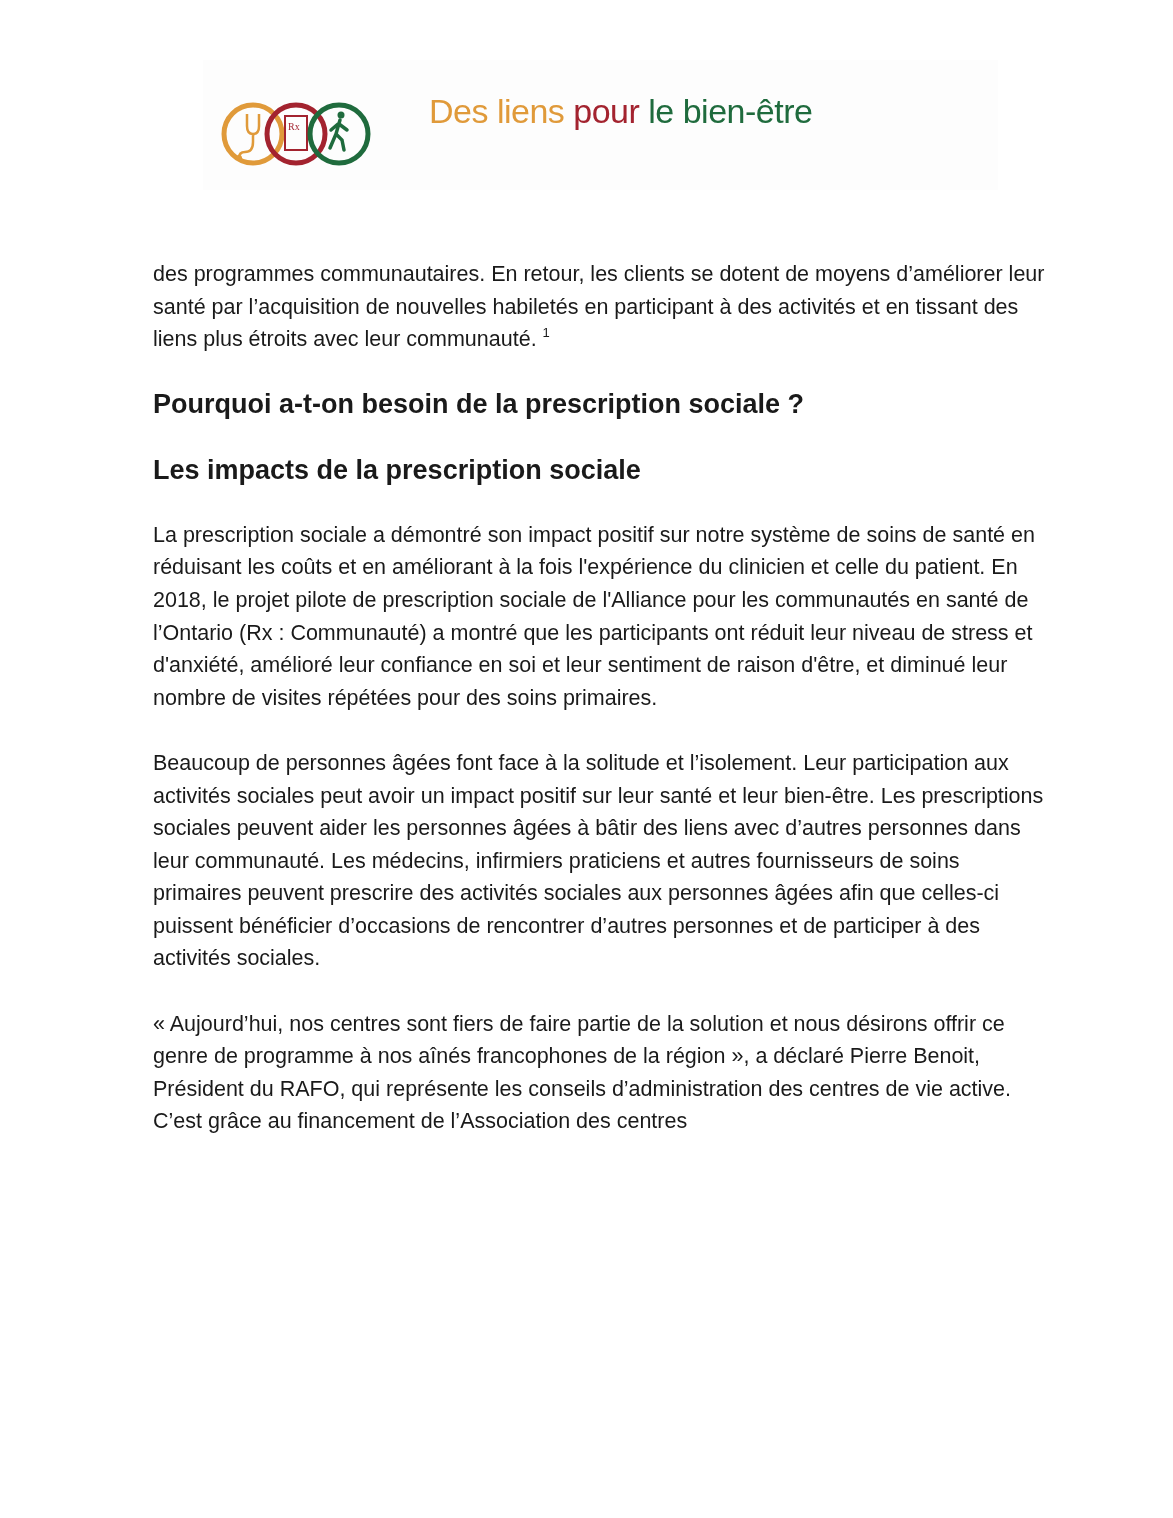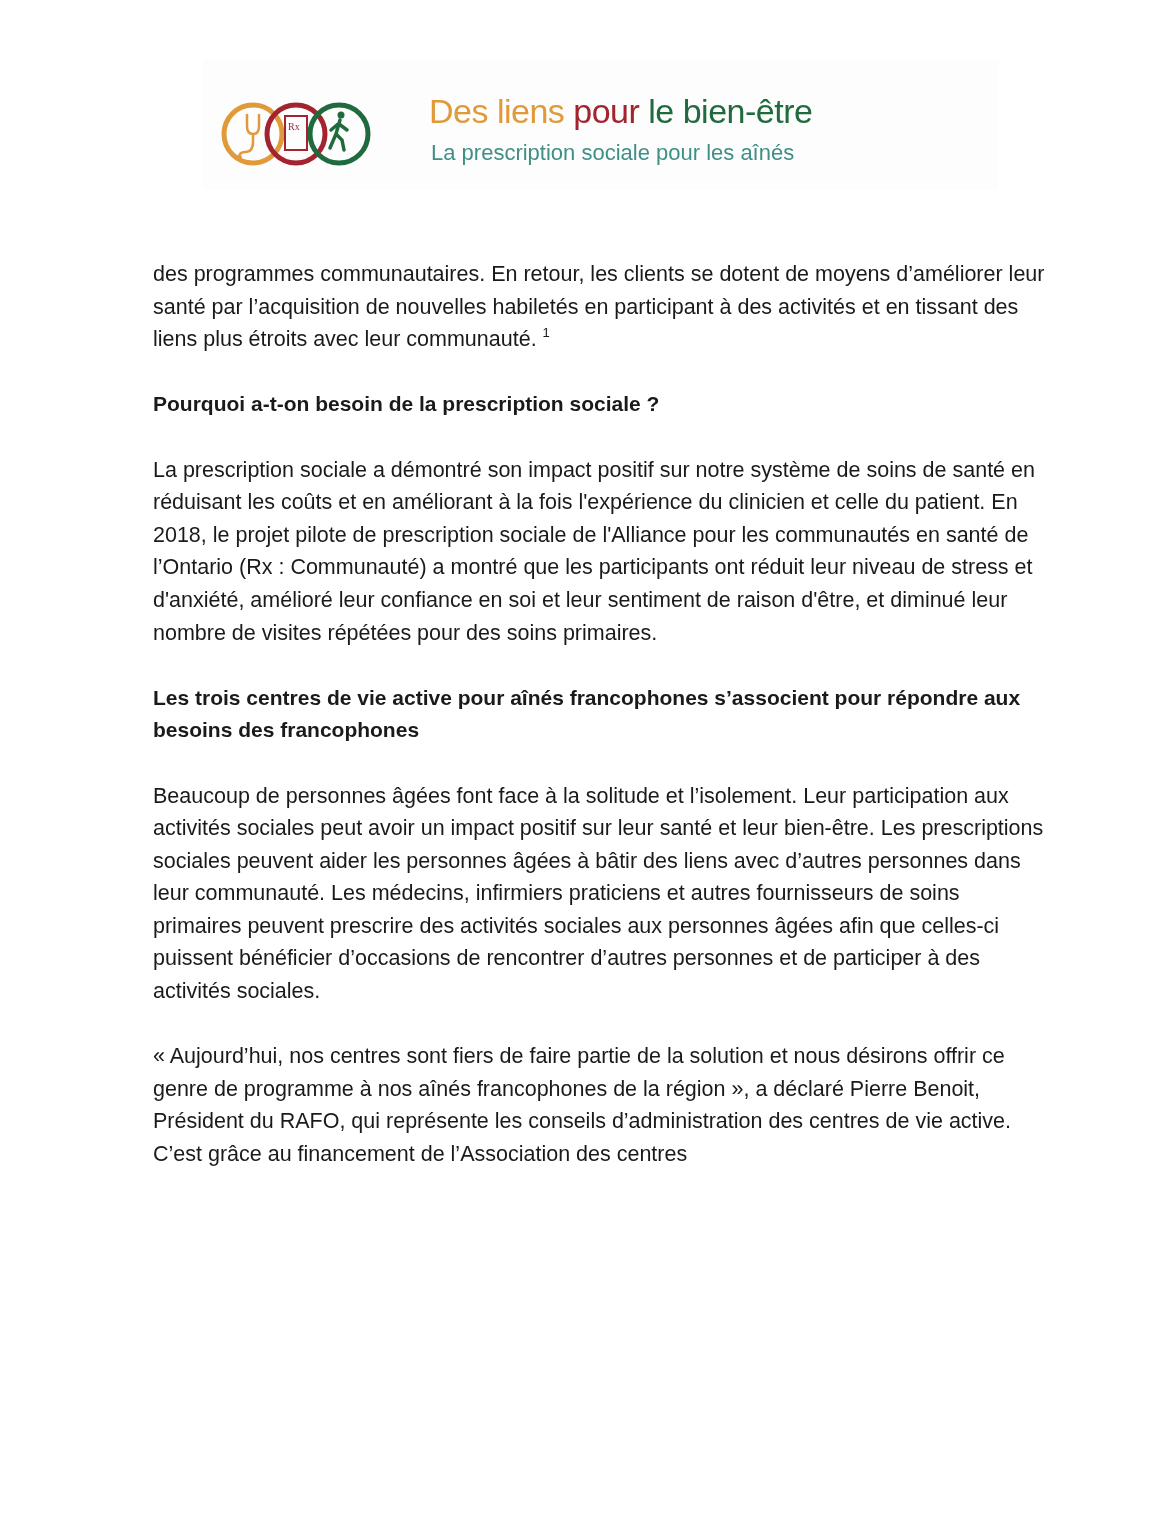--- a/index.html
+++ b/index.html
@@ -7,21 +7,21 @@
          font-family: "Liberation Sans", "DejaVu Sans", sans-serif; color: #1a1a1a; }
   .logo { position: absolute; left: 203px; top: 60px; width: 795px; height: 130px; background: #fdfdfd; }
   .rings { position: absolute; left: 18px; top: 40px; width: 150px; height: 68px; }
   .logo-title { position: absolute; left: 226px; top: 34px; font-size: 34px; letter-spacing: -0.5px; white-space: nowrap; line-height: 1; }
   .logo-title .w1 { color: #e09a3a; }
   .logo-title .w2 { color: #a3232f; }
   .logo-title .w3 { color: #1f6b3d; }
   .logo-sub { position: absolute; left: 228px; top: 82px; font-size: 22px; color: #3f8f86; white-space: nowrap; line-height: 1; }
   .content { position: absolute; left: 153px; top: 258px; width: 900px; font-size: 21.5px; line-height: 32.6px; }
   .content p { margin: 0 0 32.6px 0; }
-  .content h2 { margin: 0 0 32.6px 0; font-size: 21px; font-weight: bold; line-height: 32.6px; }
+  .content h2 { margin: 0 0 32.6px 0; font-size: 27px; font-weight: bold; line-height: 32.6px; }
   sup { font-size: 13px; vertical-align: top; position: relative; top: -6px; }
 </style>
 </head>
 <body>
 
 <div class="logo">
   <svg class="rings" viewBox="0 0 150 68" width="150" height="68">
     <g>
       <circle cx="32" cy="34" r="29" fill="none" stroke="#e09a3a" stroke-width="5"></circle>
       <path d="M38 14 v12 q0 8 -6 8 q-6 0 -6 -8 v-12 M32 34 v8 q0 10 -8 10 q-6 0 -6 6" fill="none" stroke="#e09a3a" stroke-width="2.5"></path>
@@ -32,23 +32,22 @@
       <rect x="64" y="16" width="22" height="34" fill="none" stroke="#a3232f" stroke-width="2"></rect>
       <text x="67" y="30" font-size="10" fill="#a3232f" font-family="Liberation Serif, serif">Rx</text>
     </g>
     <g>
       <circle cx="118" cy="34" r="29" fill="none" stroke="#1f6b3d" stroke-width="5"></circle>
       <circle cx="120" cy="15" r="3.5" fill="#1f6b3d"></circle>
       <path d="M119 20 l-4 14 l-6 14 M115 34 l6 6 l2 10 M117 24 l-7 6 M118 24 l8 6" fill="none" stroke="#1f6b3d" stroke-width="3.5" stroke-linecap="round"></path>
     </g>
   </svg>
   <div class="logo-title"><span class="w1">Des liens </span><span class="w2">pour</span><span class="w3"> le bien-être</span></div>
-  <div class="logo-sub">La prescription sociale pour les aînés</div>
 </div>
 
 <div class="content">
   <p><span>des programmes communautaires. En retour, les clients se dotent de moyens d’améliorer leur santé par l’acquisition de nouvelles habiletés en participant à des activités et en tissant des liens plus étroits avec leur communauté. </span><sup>1</sup></p>
   <h2>Pourquoi a-t-on besoin de la prescription sociale ?</h2>
+  <h2>Les impacts de la prescription sociale</h2>
   <p>La prescription sociale a démontré son impact positif sur notre système de soins de santé en réduisant les coûts et en améliorant à la fois l'expérience du clinicien et celle du patient. En 2018, le projet pilote de prescription sociale de l'Alliance pour les communautés en santé de l’Ontario (Rx : Communauté) a montré que les participants ont réduit leur niveau de stress et d'anxiété, amélioré leur confiance en soi et leur sentiment de raison d'être, et diminué leur nombre de visites répétées pour des soins primaires.</p>
-  <h2>Les trois centres de vie active pour aînés francophones s’associent pour répondre aux besoins des francophones</h2>
   <p>Beaucoup de personnes âgées font face à la solitude et l’isolement. Leur participation aux activités sociales peut avoir un impact positif sur leur santé et leur bien-être. Les prescriptions sociales peuvent aider les personnes âgées à bâtir des liens avec d’autres personnes dans leur communauté. Les médecins, infirmiers praticiens et autres fournisseurs de soins primaires peuvent prescrire des activités sociales aux personnes âgées afin que celles-ci puissent bénéficier d’occasions de rencontrer d’autres personnes et de participer à des activités sociales.</p>
   <p>« Aujourd’hui, nos centres sont fiers de faire partie de la solution et nous désirons offrir ce genre de programme à nos aînés francophones de la région », a déclaré Pierre Benoit, Président du RAFO, qui représente les conseils d’administration des centres de vie active. C’est grâce au financement de l’Association des centres</p>
 </div>
 
 </body></html>

